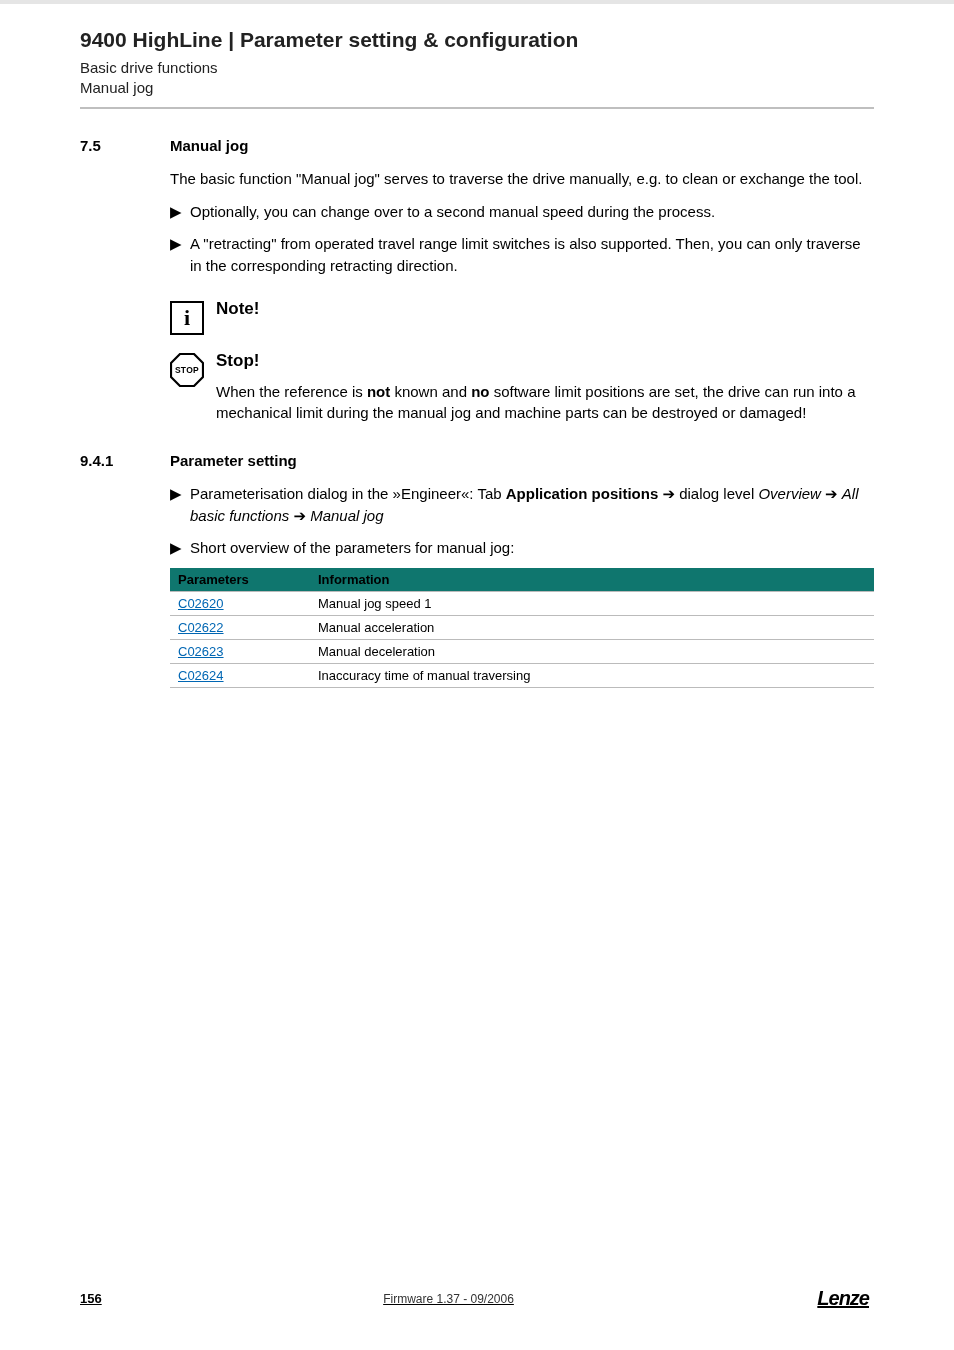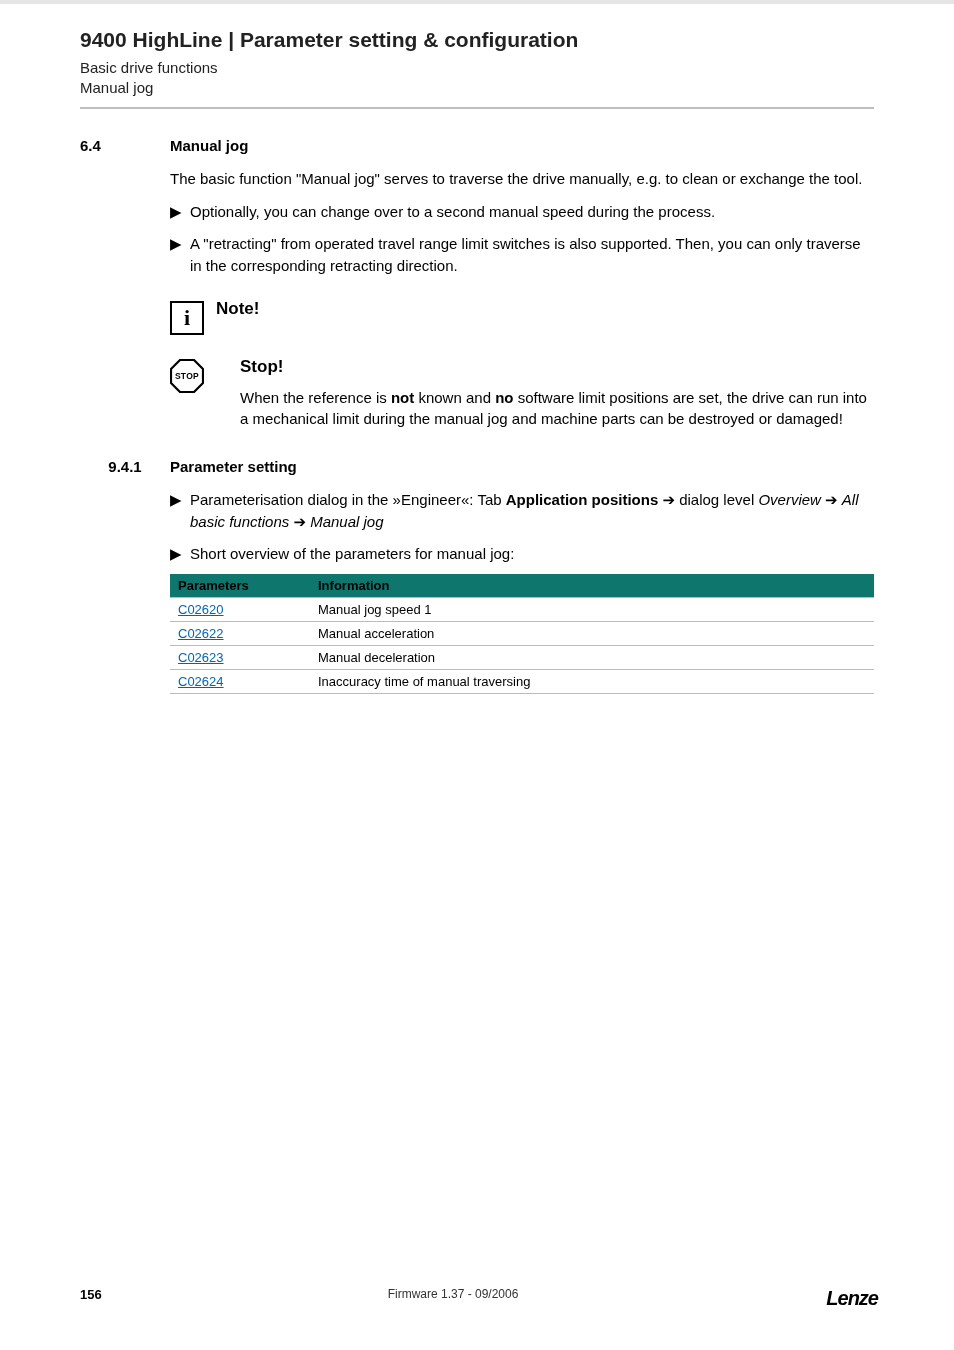--- a/index.html
+++ b/index.html
@@ -21,48 +21,48 @@
   .callout-icon { width: 46px; flex-shrink: 0; padding-top: 2px; }
   .callout-body { flex: 1; }
   .callout-title { font-weight: bold; font-size: 17px; margin-bottom: 10px; }
   .callout-text { font-size: 15px; line-height: 1.45; }
   .linktext { color: #0066b3; text-decoration: underline; }
   .smref { color: #0066b3; font-size: 11px; }
   .table { width: 100%; border-collapse: collapse; margin-top: 8px; font-size: 13px; }
   .table th { background: #0f766e; text-align: left; font-weight: bold; padding: 4px 8px; border-bottom: 1px solid #bbb; }
   .table td { padding: 4px 8px; border-bottom: 1px solid #bbb; }
   .table td:first-child { width: 140px; }
-  .footer { position: absolute; bottom: 40px; left: 80px; right: 76px; display: flex; align-items: flex-start; justify-content: space-between; }
+  .footer { position: absolute; bottom: 40px; left: 80px; right: 85px; display: flex; align-items: center; justify-content: space-between; text-decoration: underline; }
   .pagenum { font-weight: bold; font-size: 13px; }
   .fwtext { font-size: 12px; color: #333; }
   .logo { font-weight: 900; font-size: 20px; letter-spacing: -1px; font-style: italic; margin-left: 22px; }
   .info-icon { width: 34px; height: 34px; border: 2.5px solid #000; display: flex; align-items: center; justify-content: center; }
   .info-glyph { font-weight: 900; font-size: 22px; font-family: Georgia, serif; }
   .stop-icon { width: 34px; height: 34px; position: relative; }
   .stop-icon svg { width: 34px; height: 34px; }
   .stop-label { position: absolute; top: 50%; left: 50%; transform: translate(-50%,-50%); font-size: 8.5px; font-weight: bold; letter-spacing: 0.3px; }
-  .section-row.sub { margin-top: 28px; text-align: center; }
+  .section-row.sub { margin-top: 28px; }
   b { font-weight: bold; }
   i { font-style: italic; }
   .book-icon { display: inline-block; vertical-align: -1px; }
 </style>
 </head>
 <body>
 
 <div class="page">
   <div class="topbar"></div>
 
   <div class="header">
     <div class="header-title">9400 HighLine | Parameter setting &amp; configuration</div>
     <div class="header-sub">Basic drive functions</div>
     <div class="header-sub">Manual jog</div>
   </div>
 
   <div class="section-row">
-    <div class="sec-num">6.4</div>
+    <div class="sec-num">7.5</div>
     <div class="sec-title">Manual jog</div>
   </div>
 
   <div class="body-col">
     <div class="para">The basic function "Manual jog" serves to traverse the drive manually, e.g. to clean or exchange the tool.</div>
 
     <div class="bullet-row">
       <div class="bullet-mark">▶</div>
       <div class="bullet-text">Optionally, you can change over to a second manual speed during the process.</div>
     </div>
@@ -75,21 +75,21 @@
       <div class="callout-icon">
         <div class="info-icon">
             <span class="info-glyph">i</span>
           </div>
       </div>
       <div class="callout-body">
         <div class="callout-title">Note!</div>
       </div>
     </div>
 
-    <div class="callout" style="margin-top:22px;gap:24px;">
+    <div class="callout" style="margin-top:16px;">
       <div class="callout-icon">
         <div class="stop-icon">
           <svg viewBox="0 0 34 34">
               <polygon points="10,1 24,1 33,10 33,24 24,33 10,33 1,24 1,10" fill="none" stroke="#000" stroke-width="2.2"></polygon>
             </svg>
           <div class="stop-label">STOP</div>
         </div>
       </div>
       <div class="callout-body">
         <div class="callout-title">Stop!</div>

